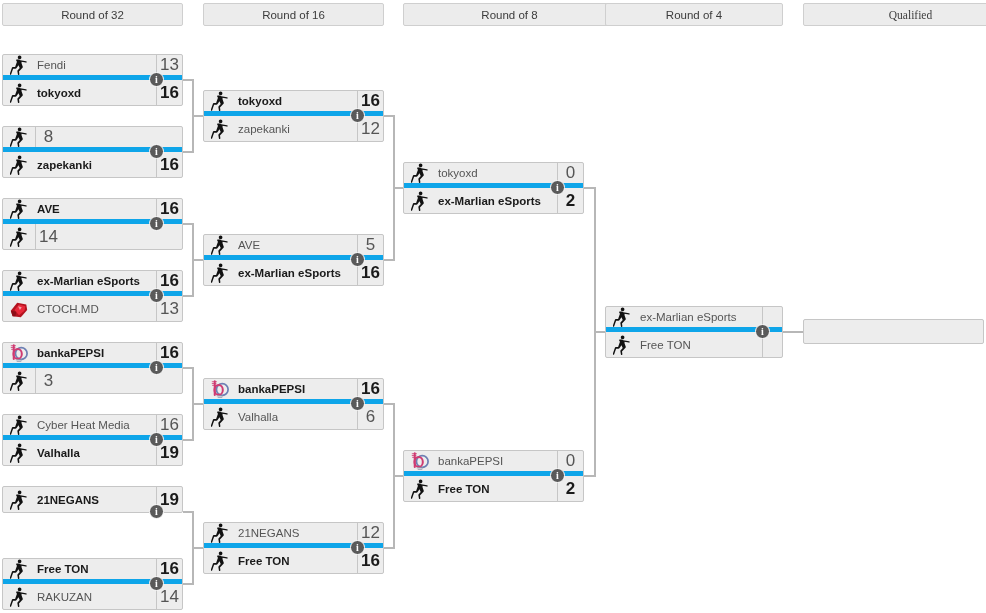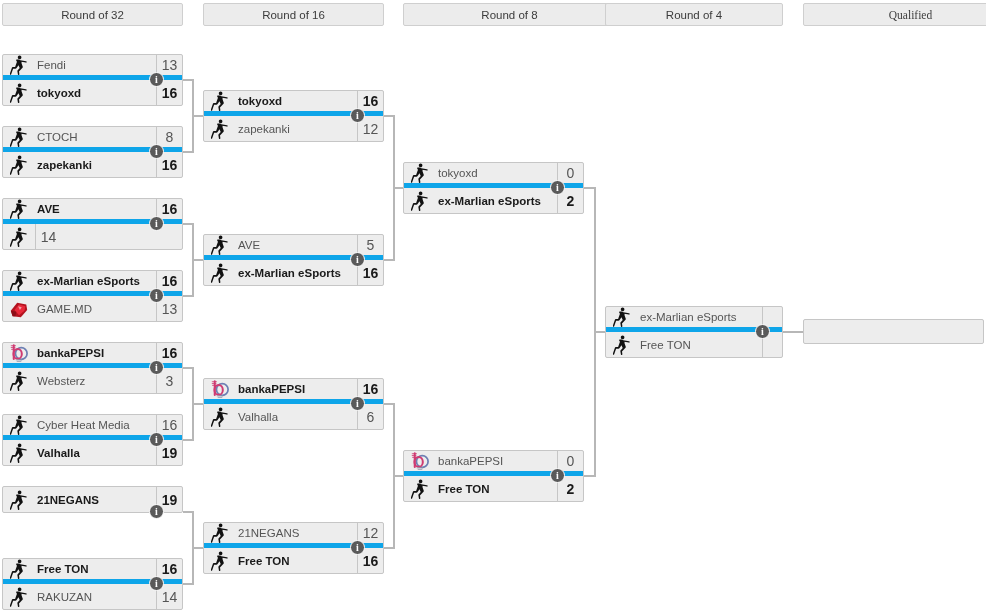--- a/index.html
+++ b/index.html
@@ -53,21 +53,21 @@
     font-size:11.5px;
     color:#555555;
     white-space:nowrap;
     overflow:hidden;
   }
   .name.win{font-weight:bold;color:#1a1a1a;}
   .score{
     width:26px;flex:0 0 26px;
     display:flex;align-items:center;justify-content:center;
     border-left:1px solid #c6c6c6;
-    font-size:14px;color:#555555;
+    font-size:17px;color:#555555;
     box-sizing:border-box;
   }
   .score.win{font-weight:bold;color:#1a1a1a;}
   .match.r4 .score{width:20px;flex:0 0 20px;}
 
   
   .info-badge{
     position:absolute;
     width:15px;height:15px;
     border-radius:50%;
@@ -178,21 +178,20 @@
         </div>
       </div>
       <div class="info-badge" style="left: 149px; top: 72px;">i</div>
       <div class="match" style="left: 2px; top: 126px; width: 181px;">
         <div class="mrow top">
           <div class="logo">
             <svg class="player" width="18" height="20" viewBox="0 0 18 20" aria-hidden="true">
               <path fill="#111111" d="M9.6 0.6c1.0 0 1.8 0.8 1.8 1.8s-0.8 1.8-1.8 1.8S7.8 3.4 7.8 2.4 8.6 0.6 9.6 0.6zM6.0 5.0c0.6-0.5 1.6-0.6 2.4-0.4l2.0 0.6 5.6 1.0c0.5 0.1 0.8 0.5 0.7 0.9-0.1 0.4-0.5 0.6-0.9 0.5l-4.3-0.8 0.1 1.6 1.1 3.0c0.2 0.5 0.1 1.0-0.2 1.4L9.0 16.6 9.4 19.2c0.1 0.5-0.3 0.8-0.7 0.8-0.4 0-0.7-0.2-0.8-0.6L7.4 16.3c-0.1-0.4 0-0.8 0.3-1.1l2.0-2.2-1.2-2.7-2.1 2.9c-0.2 0.3-0.5 0.5-0.9 0.5l-2.4 0.1 -1.9 5.5c-0.2 0.4-0.6 0.6-1.0 0.5-0.4-0.2-0.6-0.6-0.4-1.0l2.1-6.1c0.1-0.4 0.5-0.7 0.9-0.7l2.3-0.1 1.5-4.1c0.1-0.3 0.2-0.6 0.4-0.8z"></path>
             </svg>
           </div>
-          <div class="name">CTOCH</div>
           <div class="score">8</div>
         </div>
         <div class="mrow">
           <div class="logo">
             <svg class="player" width="18" height="20" viewBox="0 0 18 20" aria-hidden="true">
               <path fill="#111111" d="M9.6 0.6c1.0 0 1.8 0.8 1.8 1.8s-0.8 1.8-1.8 1.8S7.8 3.4 7.8 2.4 8.6 0.6 9.6 0.6zM6.0 5.0c0.6-0.5 1.6-0.6 2.4-0.4l2.0 0.6 5.6 1.0c0.5 0.1 0.8 0.5 0.7 0.9-0.1 0.4-0.5 0.6-0.9 0.5l-4.3-0.8 0.1 1.6 1.1 3.0c0.2 0.5 0.1 1.0-0.2 1.4L9.0 16.6 9.4 19.2c0.1 0.5-0.3 0.8-0.7 0.8-0.4 0-0.7-0.2-0.8-0.6L7.4 16.3c-0.1-0.4 0-0.8 0.3-1.1l2.0-2.2-1.2-2.7-2.1 2.9c-0.2 0.3-0.5 0.5-0.9 0.5l-2.4 0.1 -1.9 5.5c-0.2 0.4-0.6 0.6-1.0 0.5-0.4-0.2-0.6-0.6-0.4-1.0l2.1-6.1c0.1-0.4 0.5-0.7 0.9-0.7l2.3-0.1 1.5-4.1c0.1-0.3 0.2-0.6 0.4-0.8z"></path>
             </svg>
           </div>
           <div class="name win">zapekanki</div>
           <div class="score win">16</div>
@@ -231,21 +230,21 @@
         </div>
         <div class="mrow">
           <div class="logo">
             <svg class="cyber-logo" viewBox="0 0 24 22" aria-hidden="true">
               <path fill="#b3121f" d="M3 13 L10 4 L20 6 L21 12 L14 20 L5 19 Z"></path>
               <path fill="#e8293a" d="M7 12 L12 6 L19 8 L18 13 L12 18 Z"></path>
               <path fill="#8c0d17" d="M3 13 L9 14 L8 19 L5 19 Z"></path>
               <path fill="#ffffff" opacity="0.55" d="M11 8 L15 9 L13 12 Z"></path>
             </svg>
           </div>
-          <div class="name">GAME.MD</div>
+          <div class="name">CTOCH.MD</div>
           <div class="score">13</div>
         </div>
       </div>
       <div class="info-badge" style="left: 149px; top: 288px;">i</div>
       <div class="match" style="left: 2px; top: 342px; width: 181px;">
         <div class="mrow top">
           <div class="logo">
             <svg class="pepsi-logo" viewBox="0 0 26 22" aria-hidden="true">
               <ellipse cx="15.5" cy="11.5" rx="6.4" ry="6.4" fill="none" stroke="#6d7fb3" stroke-width="1.9"></ellipse>
               <ellipse cx="11.5" cy="12" rx="4.6" ry="5.4" fill="none" stroke="#cf3b72" stroke-width="2.2"></ellipse>
@@ -256,21 +255,20 @@
           </div>
           <div class="name win">bankaPEPSI</div>
           <div class="score win">16</div>
         </div>
         <div class="mrow">
           <div class="logo">
             <svg class="player" width="18" height="20" viewBox="0 0 18 20" aria-hidden="true">
               <path fill="#111111" d="M9.6 0.6c1.0 0 1.8 0.8 1.8 1.8s-0.8 1.8-1.8 1.8S7.8 3.4 7.8 2.4 8.6 0.6 9.6 0.6zM6.0 5.0c0.6-0.5 1.6-0.6 2.4-0.4l2.0 0.6 5.6 1.0c0.5 0.1 0.8 0.5 0.7 0.9-0.1 0.4-0.5 0.6-0.9 0.5l-4.3-0.8 0.1 1.6 1.1 3.0c0.2 0.5 0.1 1.0-0.2 1.4L9.0 16.6 9.4 19.2c0.1 0.5-0.3 0.8-0.7 0.8-0.4 0-0.7-0.2-0.8-0.6L7.4 16.3c-0.1-0.4 0-0.8 0.3-1.1l2.0-2.2-1.2-2.7-2.1 2.9c-0.2 0.3-0.5 0.5-0.9 0.5l-2.4 0.1 -1.9 5.5c-0.2 0.4-0.6 0.6-1.0 0.5-0.4-0.2-0.6-0.6-0.4-1.0l2.1-6.1c0.1-0.4 0.5-0.7 0.9-0.7l2.3-0.1 1.5-4.1c0.1-0.3 0.2-0.6 0.4-0.8z"></path>
             </svg>
           </div>
-          <div class="name">Websterz</div>
           <div class="score">3</div>
         </div>
       </div>
       <div class="info-badge" style="left: 149px; top: 360px;">i</div>
       <div class="match" style="left: 2px; top: 414px; width: 181px;">
         <div class="mrow top">
           <div class="logo">
             <svg class="player" width="18" height="20" viewBox="0 0 18 20" aria-hidden="true">
               <path fill="#111111" d="M9.6 0.6c1.0 0 1.8 0.8 1.8 1.8s-0.8 1.8-1.8 1.8S7.8 3.4 7.8 2.4 8.6 0.6 9.6 0.6zM6.0 5.0c0.6-0.5 1.6-0.6 2.4-0.4l2.0 0.6 5.6 1.0c0.5 0.1 0.8 0.5 0.7 0.9-0.1 0.4-0.5 0.6-0.9 0.5l-4.3-0.8 0.1 1.6 1.1 3.0c0.2 0.5 0.1 1.0-0.2 1.4L9.0 16.6 9.4 19.2c0.1 0.5-0.3 0.8-0.7 0.8-0.4 0-0.7-0.2-0.8-0.6L7.4 16.3c-0.1-0.4 0-0.8 0.3-1.1l2.0-2.2-1.2-2.7-2.1 2.9c-0.2 0.3-0.5 0.5-0.9 0.5l-2.4 0.1 -1.9 5.5c-0.2 0.4-0.6 0.6-1.0 0.5-0.4-0.2-0.6-0.6-0.4-1.0l2.1-6.1c0.1-0.4 0.5-0.7 0.9-0.7l2.3-0.1 1.5-4.1c0.1-0.3 0.2-0.6 0.4-0.8z"></path>
             </svg>

